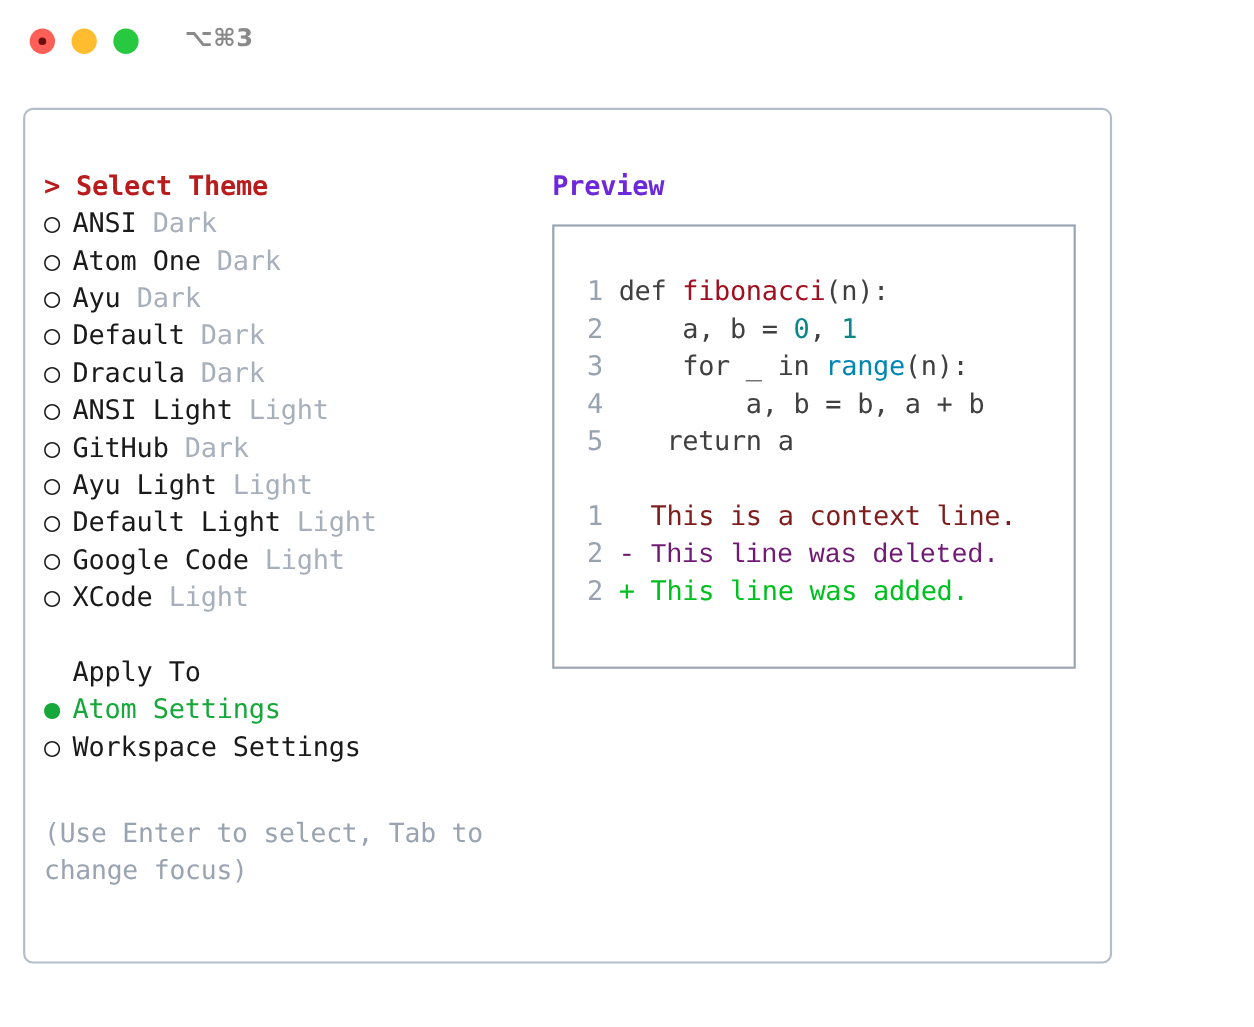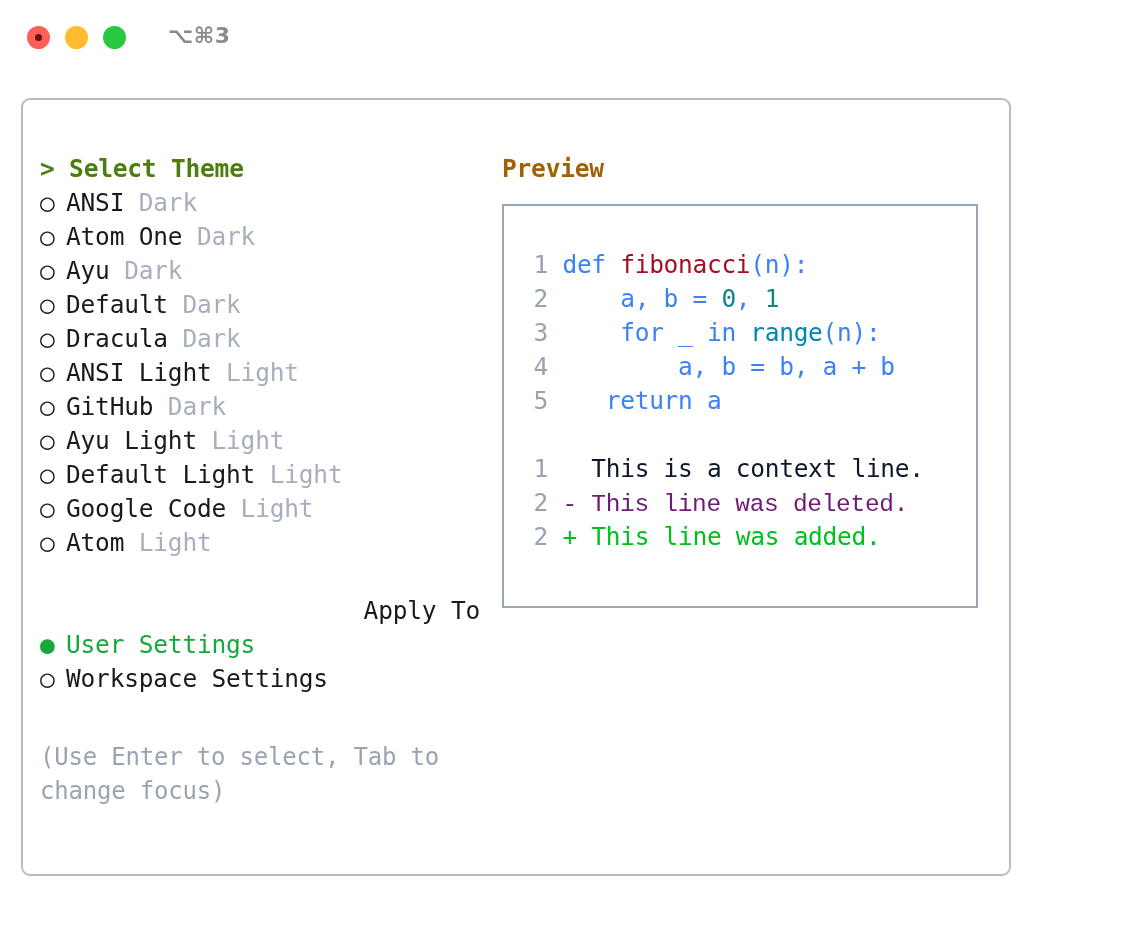--- a/index.html
+++ b/index.html
@@ -85,21 +85,21 @@
   
   .left-col {
     position: absolute;
     left: 17px;
     top: 52px;
     width: 440px;
   }
   .section-header {
     font-size: 24.5px;
     font-weight: bold;
-    color: #4d7c0f;
+    color: #b91c1c;
     letter-spacing: -0.2px;
     height: 34px;
     line-height: 34px;
     white-space: pre;
   }
   .theme-list { margin-top: 0; }
   .opt-row {
     height: 34px;
     line-height: 34px;
     font-size: 24.5px;
@@ -120,41 +120,40 @@
   }
   .spacer-row { height: 34px; }
   .apply-header {
     height: 34px;
     line-height: 34px;
     font-size: 24.5px;
     color: #1a1a1a;
     letter-spacing: -0.2px;
     white-space: pre;
     padding-left: 26px;
-    text-align: right;
   }
   .hint {
     margin-top: 44px;
     font-size: 24px;
     line-height: 34px;
     color: #9aa3b1;
     letter-spacing: -0.2px;
     width: 410px;
   }
   
   .right-col {
     position: absolute;
     left: 479px;
     top: 52px;
     width: 490px;
   }
   .preview-title {
     font-size: 24.5px;
     font-weight: bold;
-    color: #a16207;
+    color: #6d28d9;
     letter-spacing: -0.2px;
     height: 34px;
     line-height: 34px;
   }
   .preview-box {
     margin-top: 18px;
     width: 476px;
     height: 404px;
     border: 2px solid #9aa5b5;
     box-sizing: border-box;
@@ -170,26 +169,26 @@
     letter-spacing: -0.3px;
     white-space: pre;
   }
   .ln {
     display: inline-block;
     width: 22px;
     color: #98a2b0;
     text-align: right;
   }
   .code-line { height: 34px; }
-  .tok-plain { color: #3b82f6; margin-top: 24px; }
+  .tok-plain { color: #404040; margin-top: 24px; }
   .tok-fn    { color: #a01020; }
   .tok-num   { color: #0c8787; }
   .tok-call  { color: #0086b3; }
   .blank-line { height: 34px; }
-  .diff-ctx { color: #0f172a; }
+  .diff-ctx { color: #7f1d1d; }
   .diff-del { color: #701a75; font-family: Liberation Mono, monospace; }
   .diff-add { color: #00c020; }
 </style>
 </head>
 <body>
 
 <div class="window">
 
   <div class="titlebar">
     <div class="lights">
@@ -209,26 +208,26 @@
             <div class="opt-row"><span class="marker">○</span><span class="opt-label">ANSI</span><span class="opt-cat"> Dark</span></div>
             <div class="opt-row"><span class="marker">○</span><span class="opt-label">Atom One</span><span class="opt-cat"> Dark</span></div>
             <div class="opt-row"><span class="marker">○</span><span class="opt-label">Ayu</span><span class="opt-cat"> Dark</span></div>
             <div class="opt-row"><span class="marker">○</span><span class="opt-label">Default</span><span class="opt-cat"> Dark</span></div>
             <div class="opt-row"><span class="marker">○</span><span class="opt-label">Dracula</span><span class="opt-cat"> Dark</span></div>
             <div class="opt-row"><span class="marker">○</span><span class="opt-label">ANSI Light</span><span class="opt-cat"> Light</span></div>
             <div class="opt-row"><span class="marker">○</span><span class="opt-label">GitHub</span><span class="opt-cat"> Dark</span></div>
             <div class="opt-row"><span class="marker">○</span><span class="opt-label">Ayu Light</span><span class="opt-cat"> Light</span></div>
             <div class="opt-row"><span class="marker">○</span><span class="opt-label">Default Light</span><span class="opt-cat"> Light</span></div>
             <div class="opt-row"><span class="marker">○</span><span class="opt-label">Google Code</span><span class="opt-cat"> Light</span></div>
-            <div class="opt-row"><span class="marker">○</span><span class="opt-label">Atom</span><span class="opt-cat"> Light</span></div>
+            <div class="opt-row"><span class="marker">○</span><span class="opt-label">XCode</span><span class="opt-cat"> Light</span></div>
           </div>
         <div class="spacer-row"></div>
         <div class="apply-header">Apply To</div>
         <div id="apply-list">
-            <div class="opt-row selected"><span class="marker">●</span><span class="opt-label">User Settings</span></div>
+            <div class="opt-row selected"><span class="marker">●</span><span class="opt-label">Atom Settings</span></div>
             <div class="opt-row"><span class="marker">○</span><span class="opt-label">Workspace Settings</span></div>
           </div>
         <div class="hint">(Use Enter to select, Tab to change focus)</div>
       </div>
 
       <div class="right-col">
         <div class="preview-title">Preview</div>
         <div class="preview-box">
           <div class="code" id="code-block"><div class="code-line"><span class="ln">1</span> <span class="tok-plain">def </span><span class="tok-fn">fibonacci</span><span class="tok-plain">(n):</span></div><div class="code-line"><span class="ln">2</span> <span class="tok-plain">    a, b = </span><span class="tok-num">0</span><span class="tok-plain">, </span><span class="tok-num">1</span></div><div class="code-line"><span class="ln">3</span> <span class="tok-plain">    for _ in </span><span class="tok-call">range</span><span class="tok-plain">(n):</span></div><div class="code-line"><span class="ln">4</span> <span class="tok-plain">        a, b = b, a + b</span></div><div class="code-line"><span class="ln">5</span> <span class="tok-plain">   return a</span></div><div class="blank-line"></div><div class="code-line"><span class="ln">1</span> <span class="diff-ctx">  This is a context line.</span></div><div class="code-line"><span class="ln">2</span> <span class="diff-del">- This line was deleted.</span></div><div class="code-line"><span class="ln">2</span> <span class="diff-add">+ This line was added.</span></div></div>
         </div>

